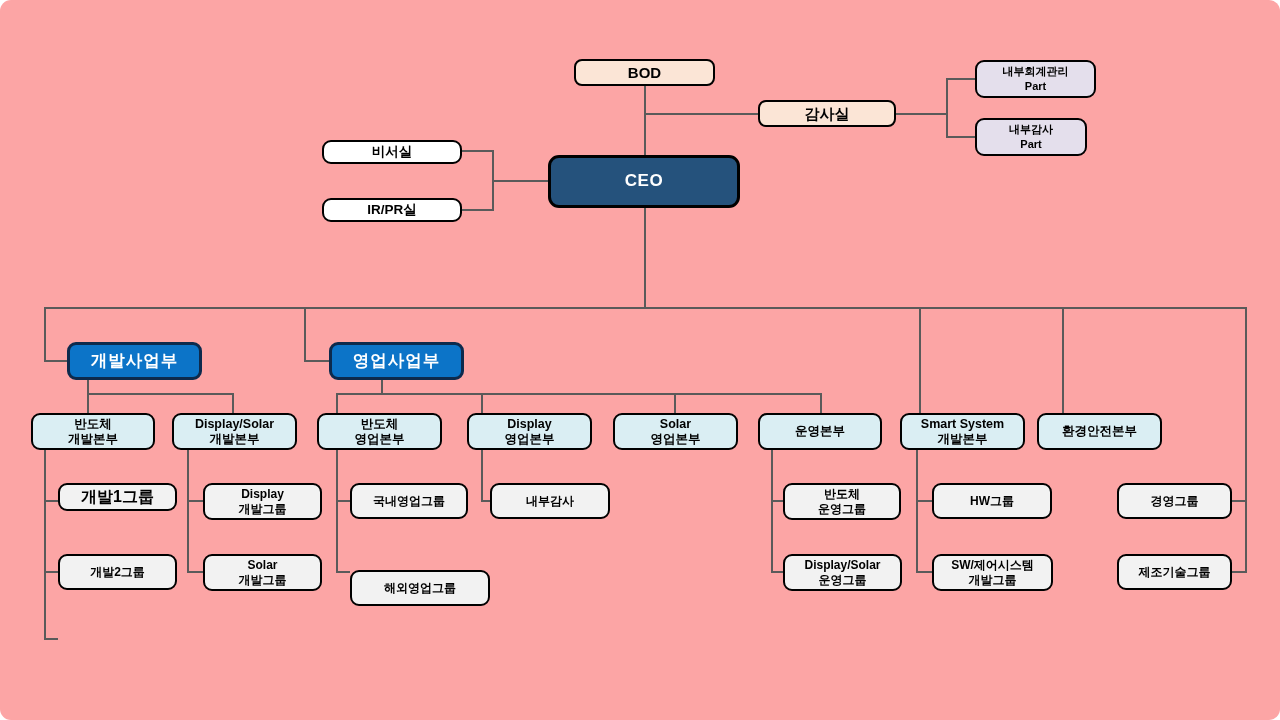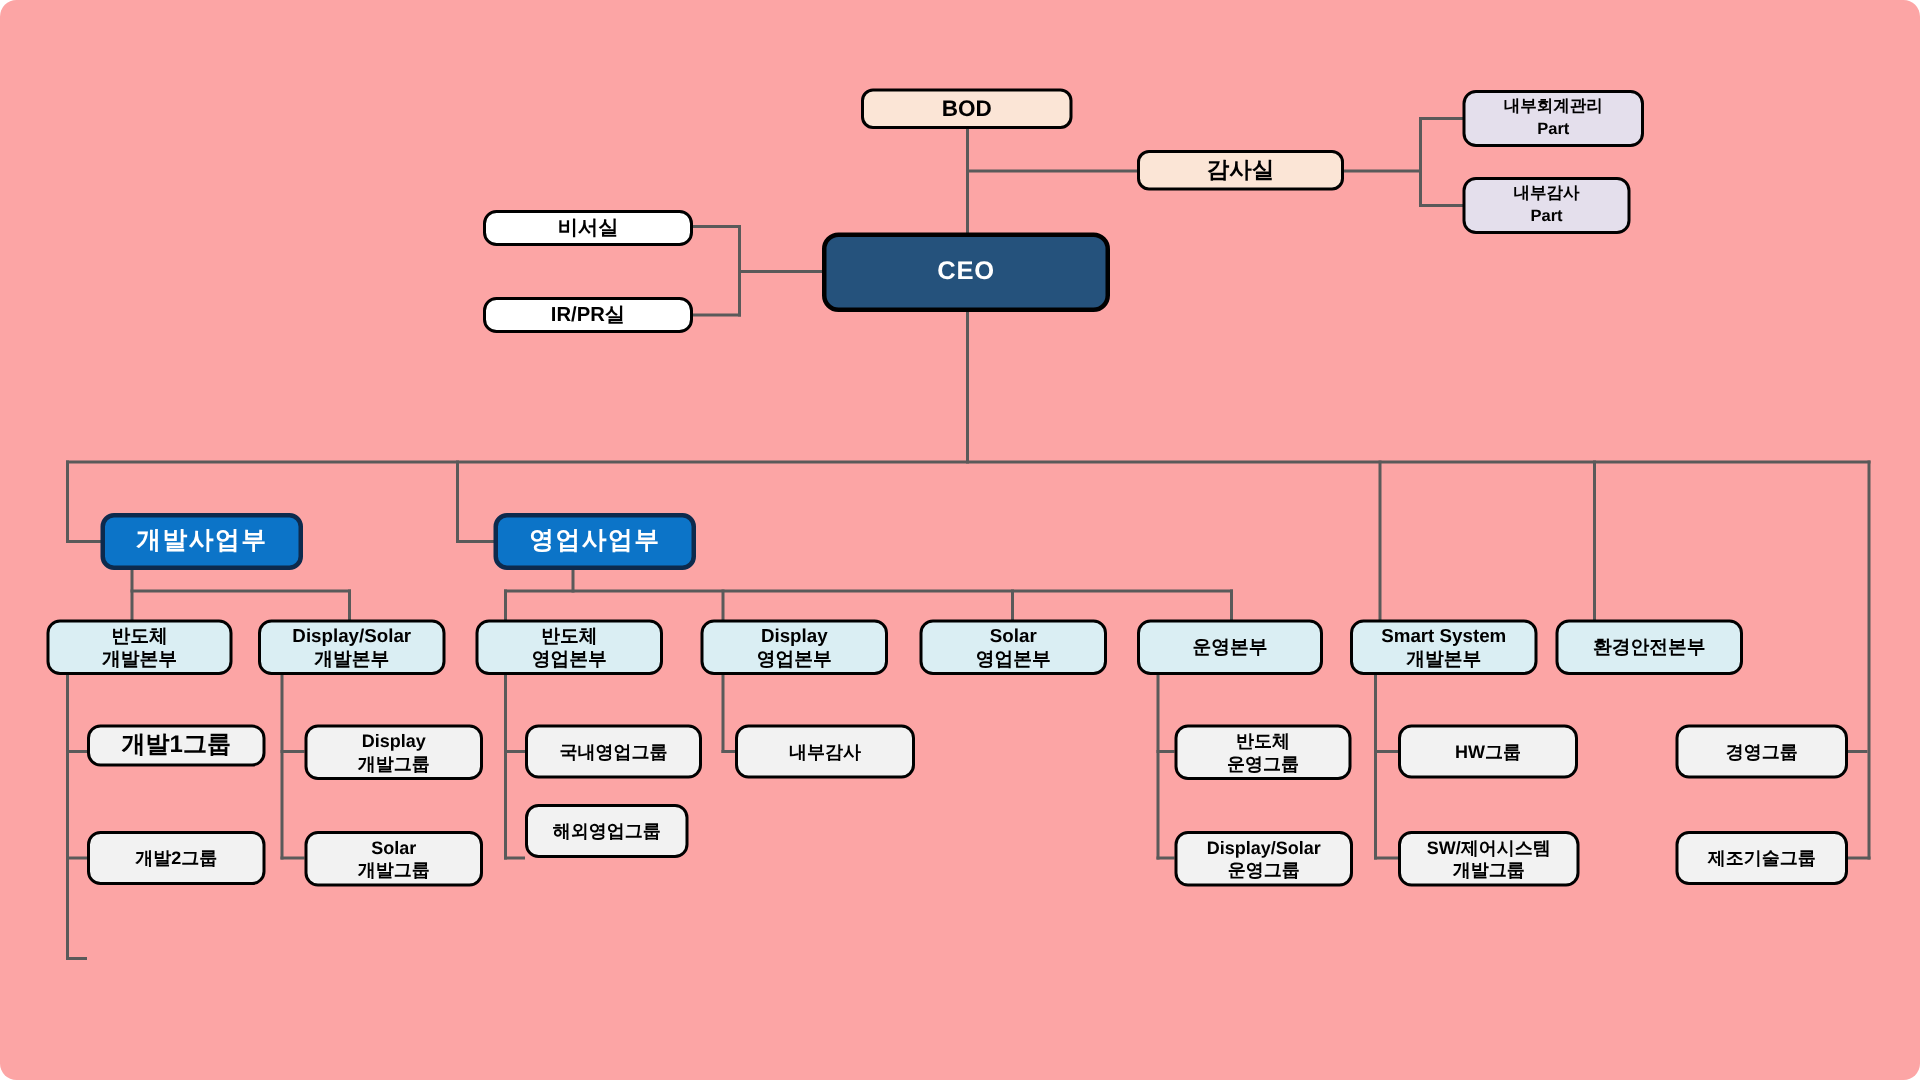--- a/index.html
+++ b/index.html
@@ -99,21 +99,21 @@
     <div class="node s-lightblue" style="left: 900px; top: 413px; width: 125px; height: 37px; font-size: 12.5px;">Smart System
 개발본부</div>
     <div class="node s-lightblue" style="left: 1037px; top: 413px; width: 125px; height: 37px; font-size: 12.5px;">환경안전본부</div>
     <div class="node s-gray" style="left: 58px; top: 483px; width: 119px; height: 28px; font-size: 16px;">개발1그룹</div>
     <div class="node s-gray" style="left: 58px; top: 554px; width: 119px; height: 36px; font-size: 12px;">개발2그룹</div>
     <div class="node s-gray" style="left: 203px; top: 483px; width: 119px; height: 37px; font-size: 12px;">Display
 개발그룹</div>
     <div class="node s-gray" style="left: 203px; top: 554px; width: 119px; height: 37px; font-size: 12px;">Solar
 개발그룹</div>
     <div class="node s-gray" style="left: 350px; top: 483px; width: 118px; height: 36px; font-size: 12px;">국내영업그룹</div>
-    <div class="node s-gray" style="left: 350px; top: 536px; width: 109px; height: 36px; font-size: 12px;">해외영업그룹</div>
+    <div class="node s-gray" style="left: 350px; top: 570px; width: 140px; height: 36px; font-size: 12px;">해외영업그룹</div>
     <div class="node s-gray" style="left: 490px; top: 483px; width: 120px; height: 36px; font-size: 12px;">내부감사</div>
     <div class="node s-gray" style="left: 783px; top: 483px; width: 118px; height: 37px; font-size: 12px;">반도체
 운영그룹</div>
     <div class="node s-gray" style="left: 783px; top: 554px; width: 119px; height: 37px; font-size: 12px;">Display/Solar
 운영그룹</div>
     <div class="node s-gray" style="left: 932px; top: 483px; width: 120px; height: 36px; font-size: 12px;">HW그룹</div>
     <div class="node s-gray" style="left: 932px; top: 554px; width: 121px; height: 37px; font-size: 12px;">SW/제어시스템
 개발그룹</div>
     <div class="node s-gray" style="left: 1117px; top: 483px; width: 115px; height: 36px; font-size: 12px;">경영그룹</div>
     <div class="node s-gray" style="left: 1117px; top: 554px; width: 115px; height: 36px; font-size: 12px;">제조기술그룹</div>

